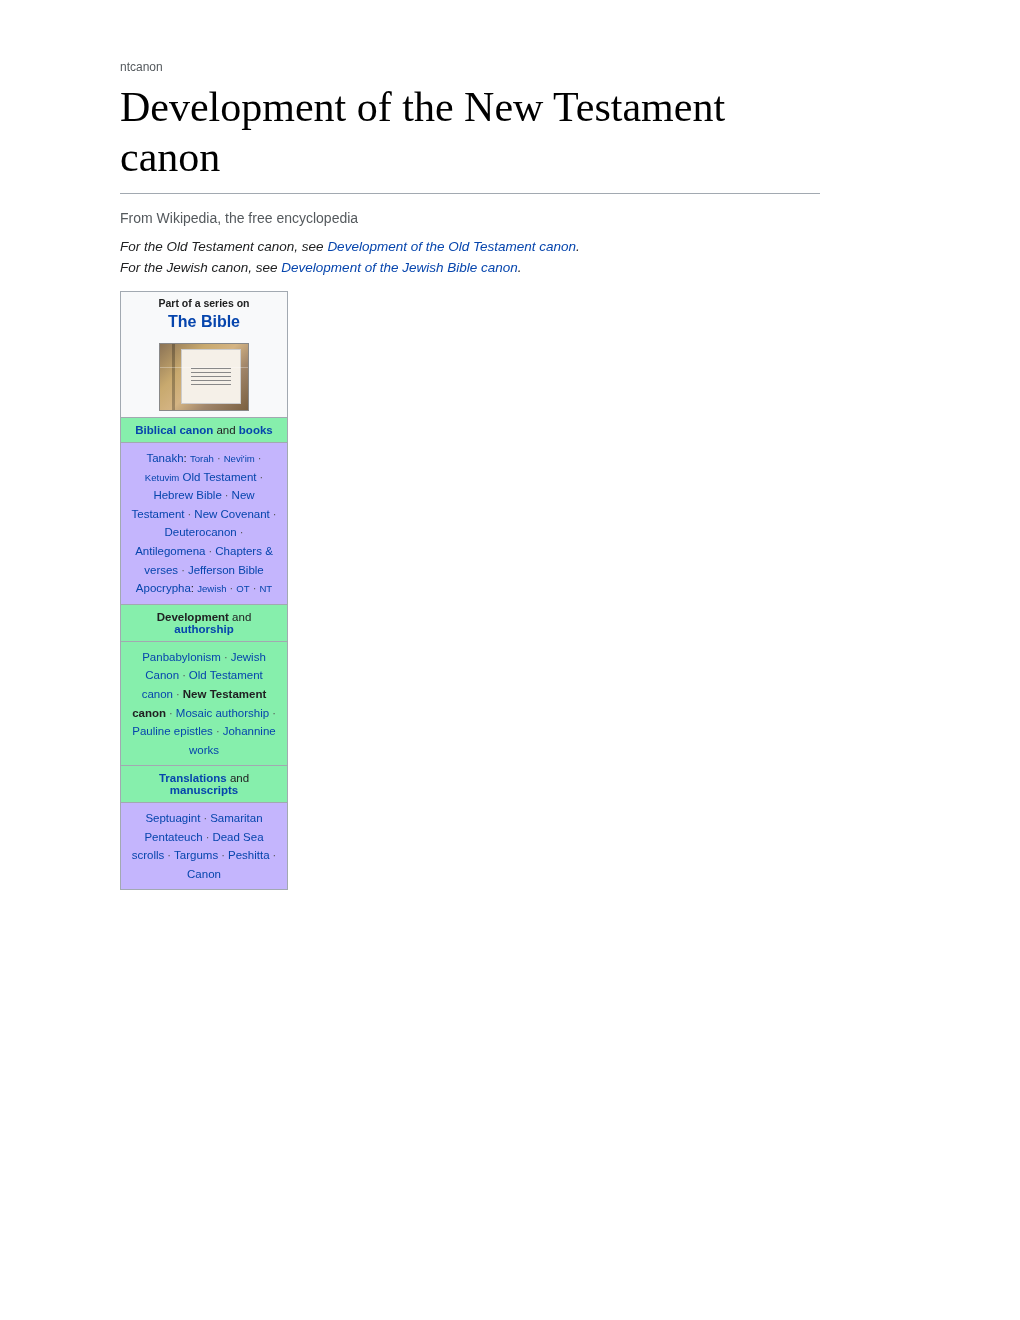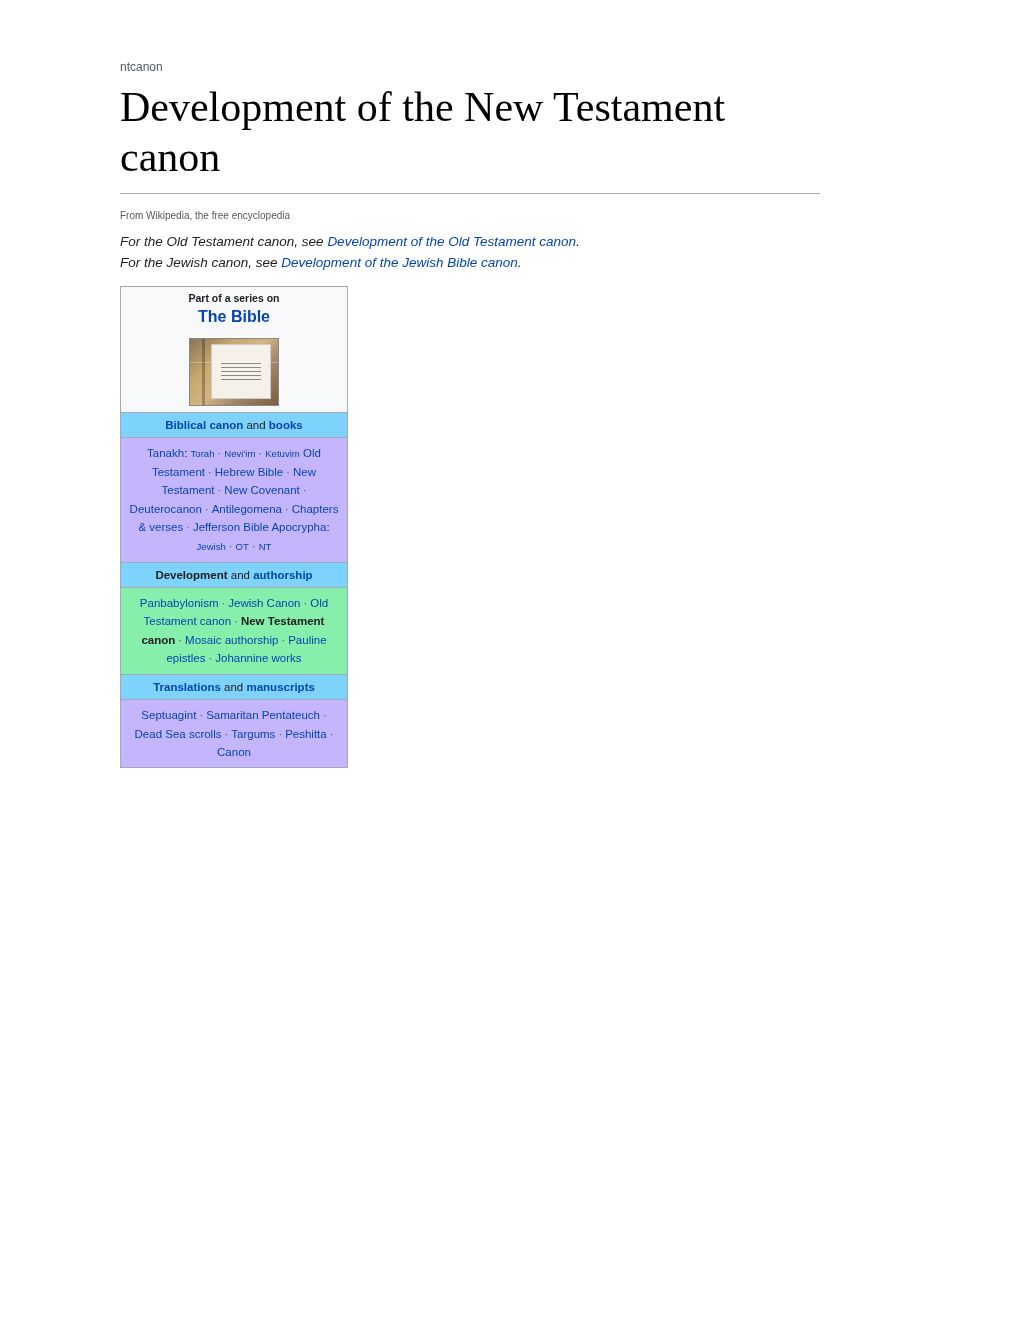--- a/index.html
+++ b/index.html
@@ -23,42 +23,42 @@
       font-weight: normal;
       font-family: 'Linux Libertine', Georgia, serif;
       line-height: 1.2;
       color: #000;
       margin-bottom: 16px;
       border-bottom: 1px solid #a2a9b1;
       padding-bottom: 10px;
       max-width: 700px;
     }
     .wiki-source {
-      font-size: 10px;
+      font-size: 14px;
       color: #54595d;
       font-family: Arial, sans-serif;
       margin-top: 12px;
       margin-bottom: 10px;
     }
     .hatnotes {
       font-style: italic;
       font-size: 13.5px;
       font-family: Arial, sans-serif;
       margin-bottom: 12px;
       line-height: 1.6;
     }
     .hatnotes a {
       color: #0645ad;
       text-decoration: none;
     }
     .infobox {
       float: left;
       border: 1px solid #a2a9b1;
       background: #f8f9fa;
-      width: 228px;
+      width: 168px;
       margin-right: 20px;
       margin-bottom: 10px;
       font-family: Arial, sans-serif;
       font-size: 11.5px;
       text-align: center;
     }
     .infobox-series-label {
       font-size: 10.5px;
       font-weight: bold;
       padding: 5px 4px 2px 4px;
@@ -121,21 +121,21 @@
     }
     .bible-pages span {
       display: block;
       height: 1px;
       width: 40px;
       background: #888;
     }
     .infobox-section {
       border-top: 1px solid #a2a9b1;
       padding: 6px 6px;
-      background: #7dd3fc;
+      background: #86efac;
     }
     .infobox-section-title {
       font-weight: bold;
       font-size: 11.5px;
       color: #202122;
     }
     .infobox-section-title a {
       color: #0645ad;
       text-decoration: none;
     }

